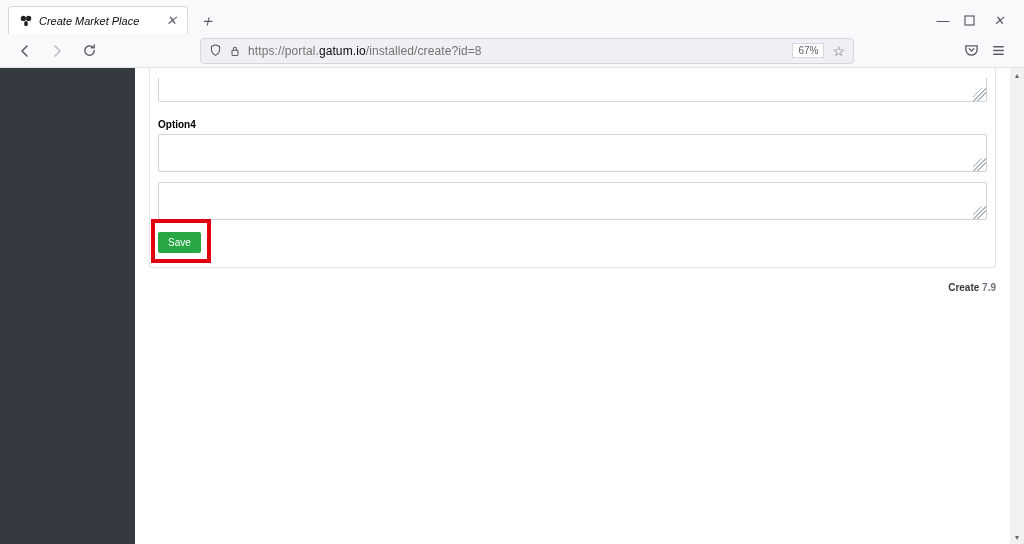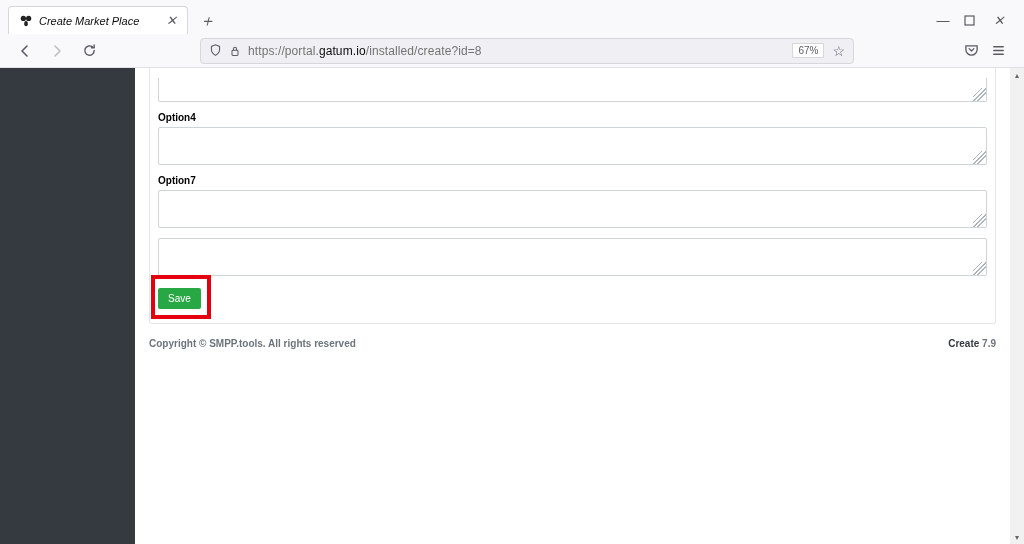--- a/index.html
+++ b/index.html
@@ -49,21 +49,21 @@
   
   .app           { flex:1; display:flex; min-width:0; }
   .sidebar       { width:135px; background:#343a40; flex-shrink:0; }
   .content-wrap  { flex:1; background:#fff; display:flex; flex-direction:column; min-width:0;
                    padding-right:14px;  }
   .card          { margin:0; padding:0 14px 4px 14px; }
   .card-inner    { border:1px solid #e5e5e5; border-top:none; border-radius:0 0 3px 3px;
                    padding:6px 0 14px 0; }
 
   .form-group    { padding:4px 8px 2px 8px; }
-  .lbl           { font-size:10px; font-weight:700; color:#000; margin-bottom:4px; display:block; }
+  .lbl           { font-size:10px; font-weight:700; color:#000; margin-bottom:4px; display:block;margin-top:7px; }
   .ta            { width:100%; resize:none; border:1px solid #ced4da; border-radius:2px;
                    height:38px; font:11px Arial; padding:4px;
                    background:
                      linear-gradient(135deg, transparent 6px, #adb5bd 6px 7px, transparent 7px 9px,
                                      #adb5bd 9px 10px, transparent 10px 12px,
                                      #adb5bd 12px 13px, transparent 13px) bottom right/13px 13px no-repeat,
                      #fff; }
   .ta.first      { height:24px; border-top:none; border-radius:0 0 2px 2px; }
 
   .save-row      { padding:6px 8px 0 8px; position:relative; }
@@ -163,33 +163,31 @@
       <div class="content-wrap">
         <div class="card">
           <div class="card-inner">
 
             <div class="form-group">
               <textarea class="ta first" style=""></textarea>
             </div>
 
             <div id="groups">
                 <div class="form-group"><label class="lbl">Option4</label><textarea class="ta" style=""></textarea></div>
-                <div class="form-group"><label class="lbl">Option7</label><textarea class="ta" style=""></textarea></div>
                 <div class="form-group"><textarea class="ta" style=""></textarea></div>
               </div>
 
             <div class="save-row">
               <div class="highlight-box"></div>
               <button class="save-btn">Save</button>
             </div>
           </div>
         </div>
 
         <div class="footer">
-          <span>Copyright © SMPP.tools. All rights reserved</span>
           <span class="ver">
             <b>Create </b><span>7.9</span>
           </span>
         </div>
       </div>
     </div>
 
     <div class="vscroll">
       <div class="up">▴</div>
       <div class="down">▾</div>

